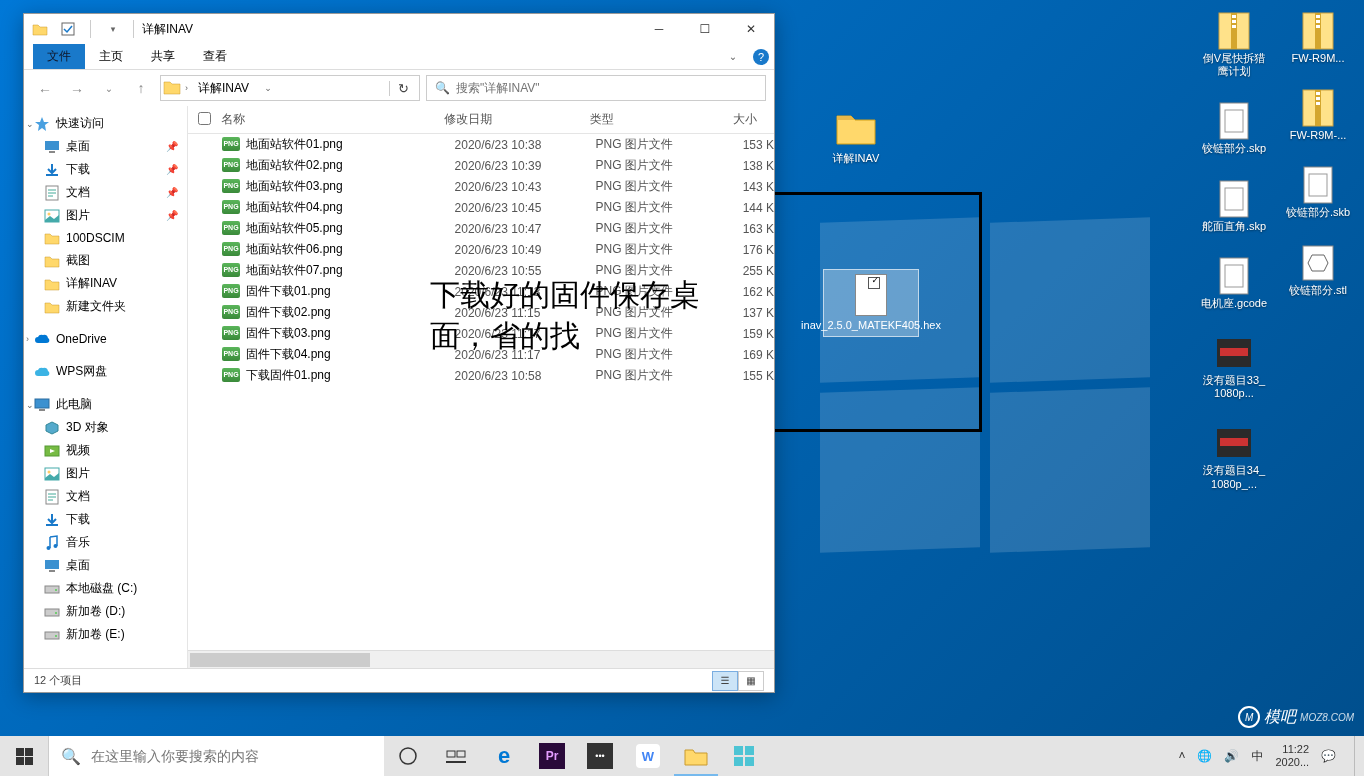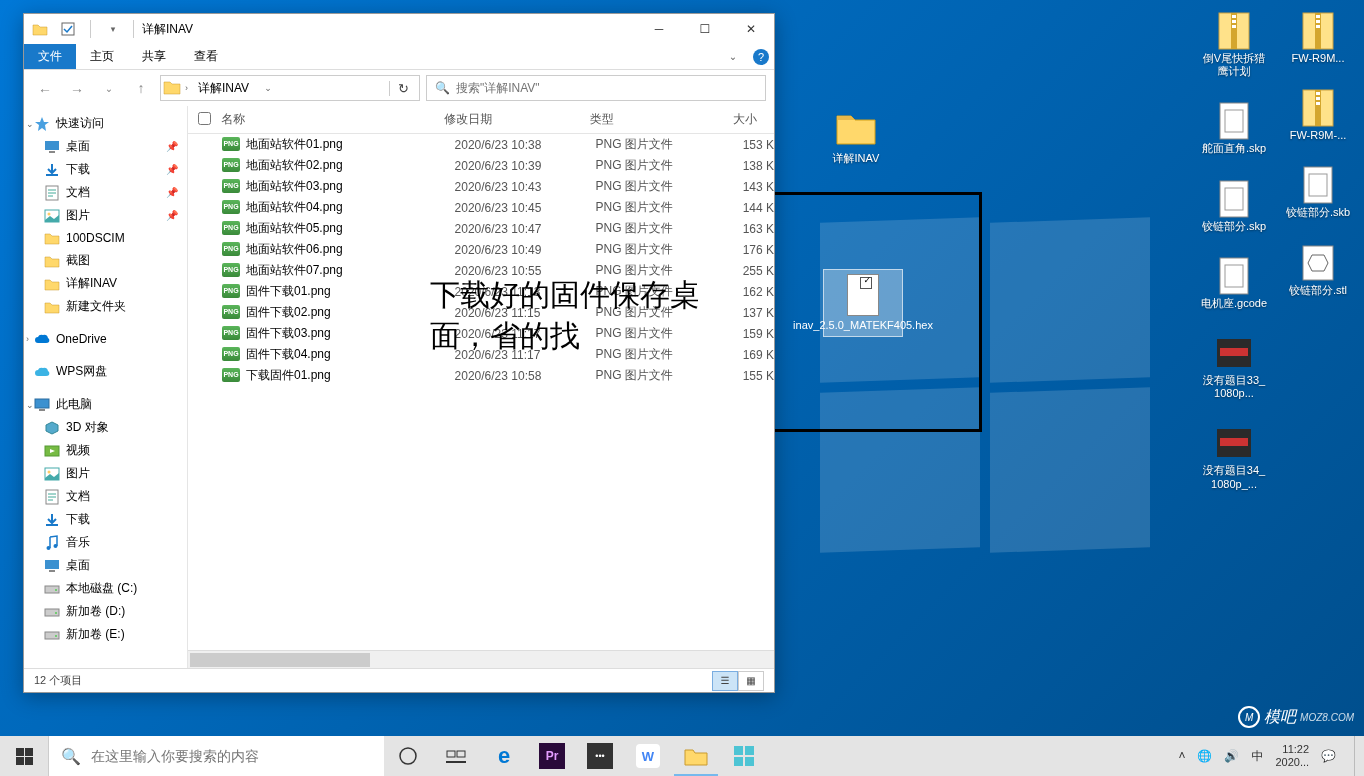--- a/index.html
+++ b/index.html
@@ -19,21 +19,21 @@
 .desk-icon { display: flex; flex-direction: column; align-items: center; cursor: pointer; padding: 2px; }
 .desk-icon .ic { width: 40px; height: 42px; display:flex; align-items:center; justify-content:center; }
 .desk-icon span { color: #fff; font-size: 11px; text-align: center; text-shadow: 0 1px 2px rgba(0,0,0,.5); line-height: 1.2; word-break: break-all; }
 
 
 .desk-single { position: absolute; display:flex; flex-direction:column; align-items:center; cursor:pointer; }
 .desk-single .ic { width:48px; height:46px; display:flex; align-items:center; justify-content:center; }
 .desk-single span { color:#fff; font-size:11px; text-align:center; text-shadow:0 1px 2px rgba(0,0,0,.5); }
 
 
-.hex-box { position:absolute; left:823px; top:269px; width:80px; background: rgba(255,255,255,.3); border:1px solid rgba(255,255,255,.6); padding:4px; display:flex; flex-direction:column; align-items:center; cursor:pointer; }
+.hex-box { position:absolute; left:823px; top:269px; width:96px; background: rgba(255,255,255,.3); border:1px solid rgba(255,255,255,.6); padding:4px; display:flex; flex-direction:column; align-items:center; cursor:pointer; }
 .hex-box .doc { width:32px; height:42px; background:#fff; border:1px solid #888; position:relative; margin-bottom:3px; }
 .hex-box .doc::before { content:""; position:absolute; right:6px; top:2px; width:10px; height:10px; border:1px solid #555; }
 .hex-box .doc::after { content:"✓"; position:absolute; right:7px; top:0px; font-size:9px; }
 .hex-box span { color:#fff; font-size:11px; text-align:center; line-height:1.2; }
 
 
 .sel-rect { position:absolute; left:771px; top:192px; width:211px; height:240px; border:3px solid #000; }
 
 
 .anno { position:absolute; left:430px; top:275px; font-size:30px; color:#000; line-height:1.35; pointer-events:none; z-index: 50; }
@@ -44,21 +44,21 @@
 .title-bar { height:30px; display:flex; align-items:center; background:#fff; }
 .title-bar .qat { display:flex; align-items:center; padding:0 6px; gap:8px; }
 .title-bar .qat-btn { width:20px; height:20px; display:flex; align-items:center; justify-content:center; font-size:11px; color:#444; cursor:pointer; }
 .title-bar .divider { width:1px; height:18px; background:#ccc; margin:0 4px; }
 .title-bar .title { flex:1; font-size:12px; padding-left:4px; }
 .win-controls { display:flex; }
 .win-controls div { width:46px; height:30px; display:flex; align-items:center; justify-content:center; cursor:pointer; font-size:12px; color:#333; }
 
 .ribbon { height:26px; display:flex; align-items:stretch; border-bottom:1px solid #ddd; }
 .ribbon .tab { padding:0 14px; font-size:12px; display:flex; align-items:center; cursor:pointer; }
-.ribbon .tab.file { background:#1979ca; color:#ffffff; }
+.ribbon .tab.file { background:#1979ca; color:#0f172a;margin-left:9px; }
 .ribbon .spacer { flex:1; }
 .ribbon .collapse { width:30px; display:flex; align-items:center; justify-content:center; cursor:pointer; font-size:10px; color:#666; }
 .ribbon .help { width:26px; height:26px; display:flex; align-items:center; justify-content:center; cursor:pointer; }
 .ribbon .help-circle { width:16px; height:16px; border-radius:50%; background:#1979ca; color:#fff; font-size:11px; display:flex; align-items:center; justify-content:center; }
 
 .nav-bar { height:36px; display:flex; align-items:center; padding:4px 8px; gap:6px; }
 .nav-bar .nv { width:26px; height:26px; display:flex; align-items:center; justify-content:center; cursor:pointer; color:#888; font-size:14px; }
 .nav-bar .crumbs { flex:1; height:26px; border:1px solid #ccc; display:flex; align-items:center; padding:0 2px; gap:4px; }
 .nav-bar .crumbs .folder-ic { width:18px; height:18px; }
 .nav-bar .crumbs-text { font-size:12px; padding:0 6px; }
@@ -166,30 +166,30 @@
         </div>
     <span>倒V尾快拆猎鹰计划</span>
       </div>
       <div class="desk-icon">
     <div class="ic">
           <svg width="30" height="38">
             <rect x="1" y="1" width="28" height="36" fill="#fff" stroke="#888"></rect>
             <rect x="6" y="8" width="18" height="22" fill="none" stroke="#999"></rect>
           </svg>
         </div>
-    <span>舵面直角.skp</span>
+    <span>铰链部分.skp</span>
       </div>
       <div class="desk-icon">
     <div class="ic">
           <svg width="30" height="38">
             <rect x="1" y="1" width="28" height="36" fill="#fff" stroke="#888"></rect>
             <rect x="6" y="8" width="18" height="22" fill="none" stroke="#999"></rect>
           </svg>
         </div>
-    <span>铰链部分.skp</span>
+    <span>舵面直角.skp</span>
       </div>
       <div class="desk-icon">
     <div class="ic">
           <svg width="30" height="38">
             <rect x="1" y="1" width="28" height="36" fill="#fff" stroke="#888"></rect>
             <rect x="6" y="8" width="18" height="22" fill="none" stroke="#999"></rect>
           </svg>
         </div>
     <span>电机座.gcode</span>
       </div>

